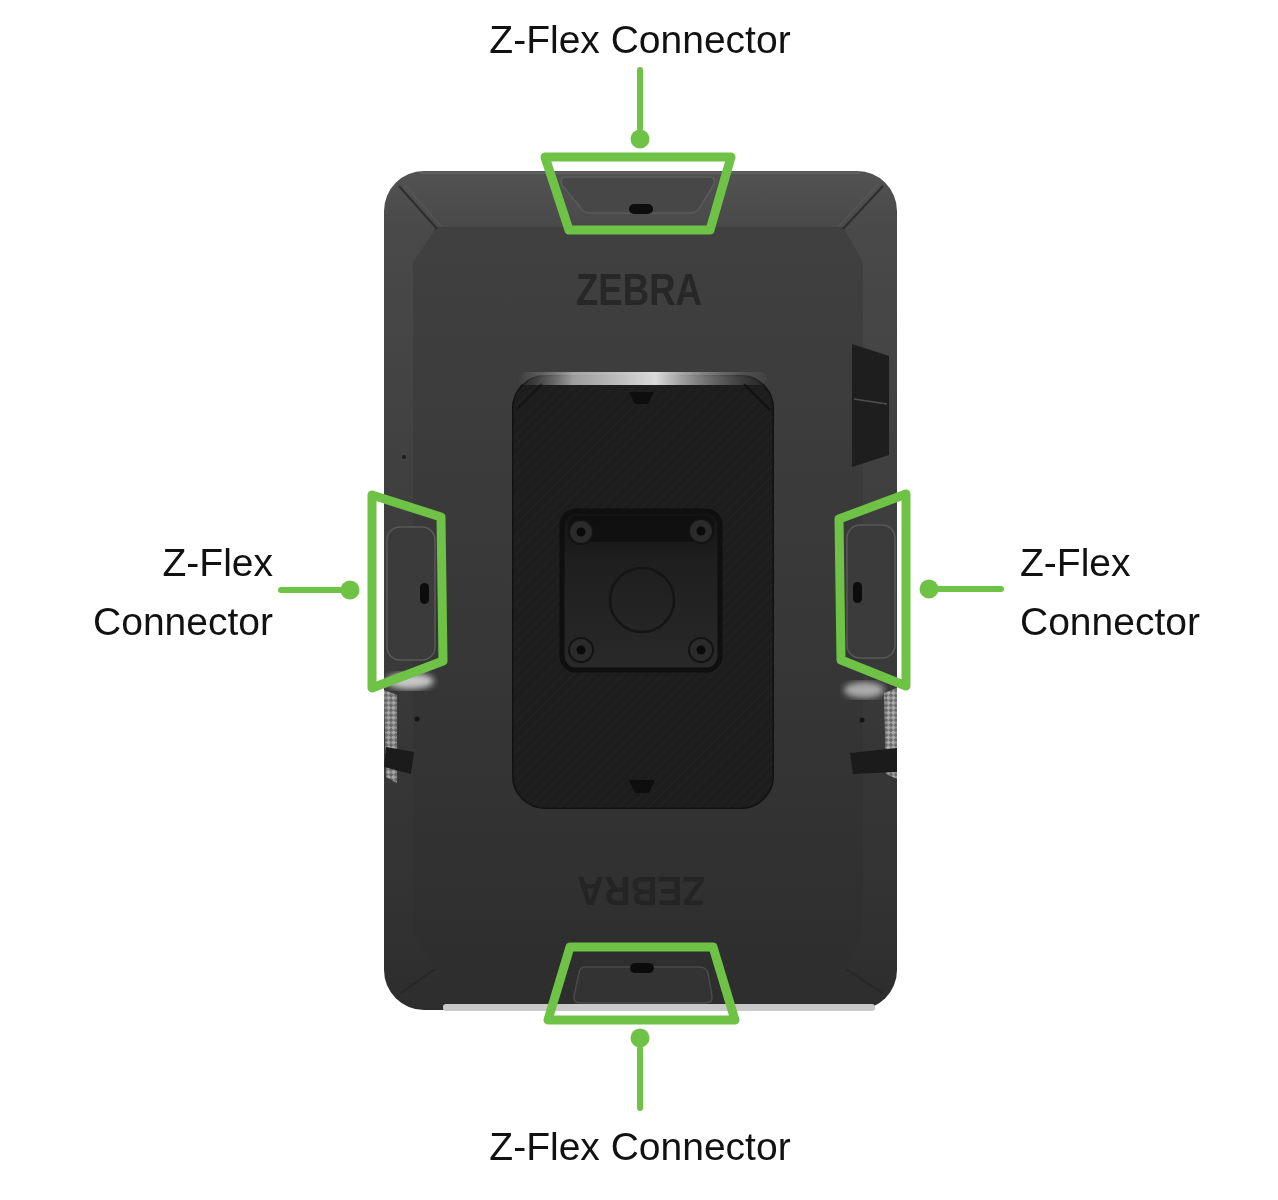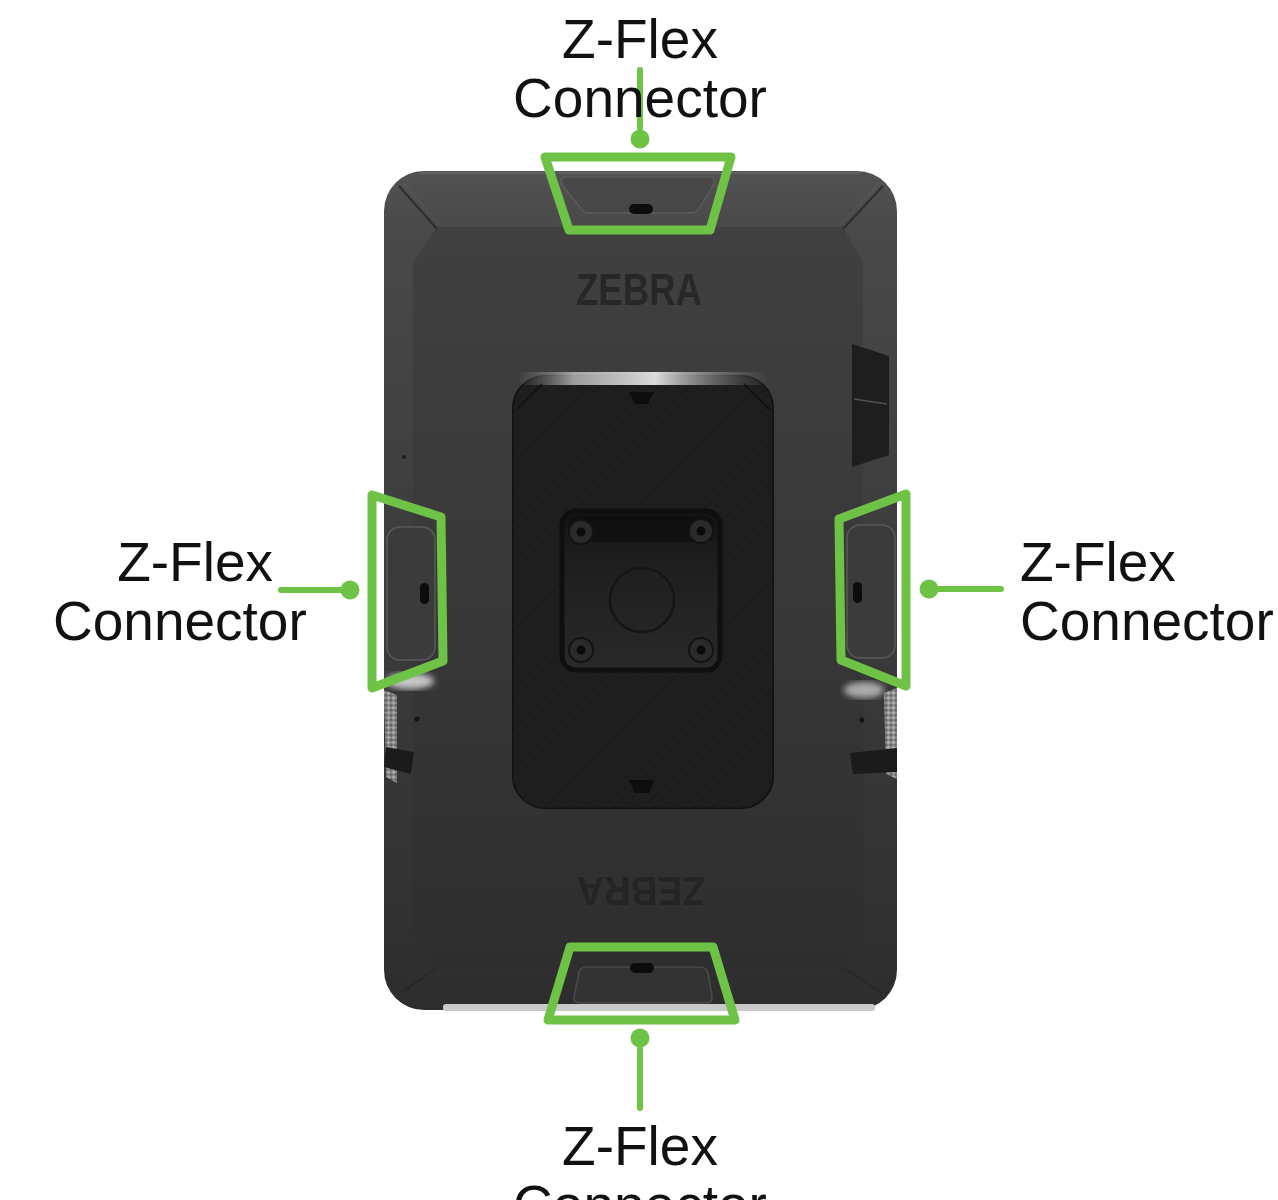--- a/index.html
+++ b/index.html
@@ -11,21 +11,21 @@
   .stage {
     position: relative;
     width: 1278px;
     height: 1200px;
     background: #ffffff;
     overflow: hidden;
   }
   .stage svg { position: absolute; left: 0; top: 0; }
   .callout-label {
     position: absolute;
-    font-size: 55px;
+    font-size: 39px;
     line-height: 59px;
     color: #111111;
     white-space: normal;
   }
   .callout-label.top    { left: 430px; top: 10px;  width: 420px; text-align: center; }
   .callout-label.bottom { left: 430px; top: 1117px; width: 420px; text-align: center; }
   .callout-label.left   { left: 53px;  top: 533px; width: 220px; text-align: right; }
   .callout-label.right  { left: 1020px; top: 533px; width: 220px; text-align: left; }
 </style>
 </head>

